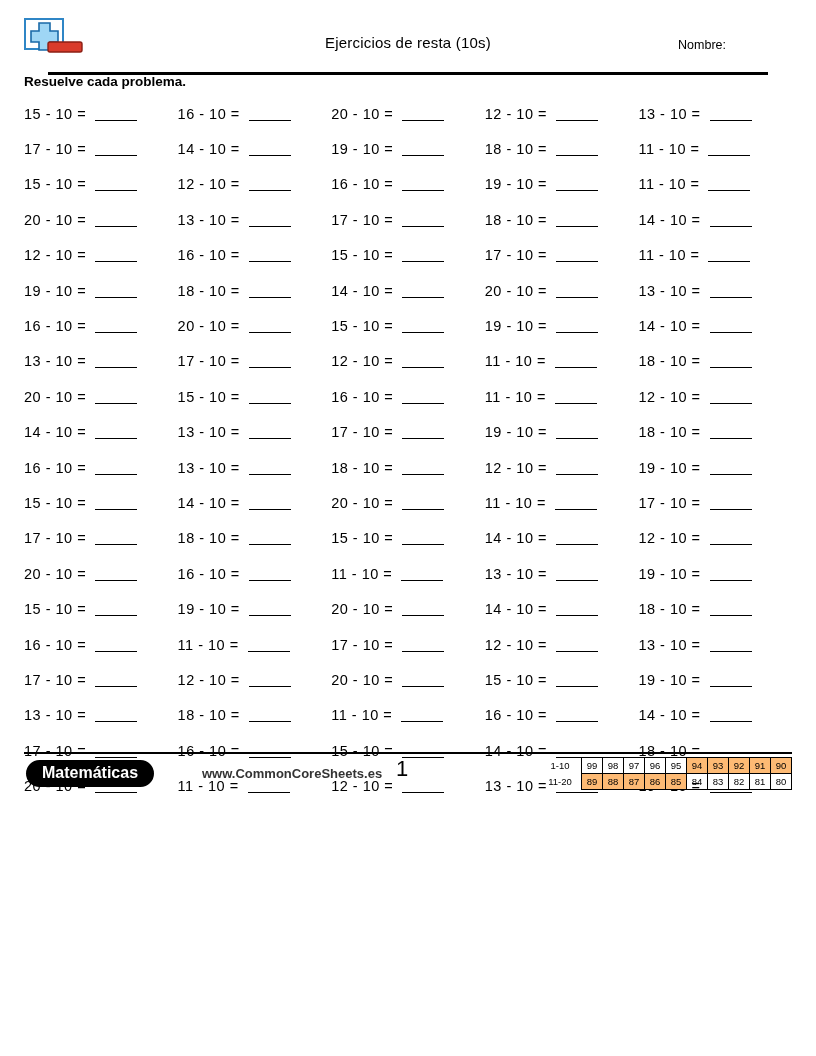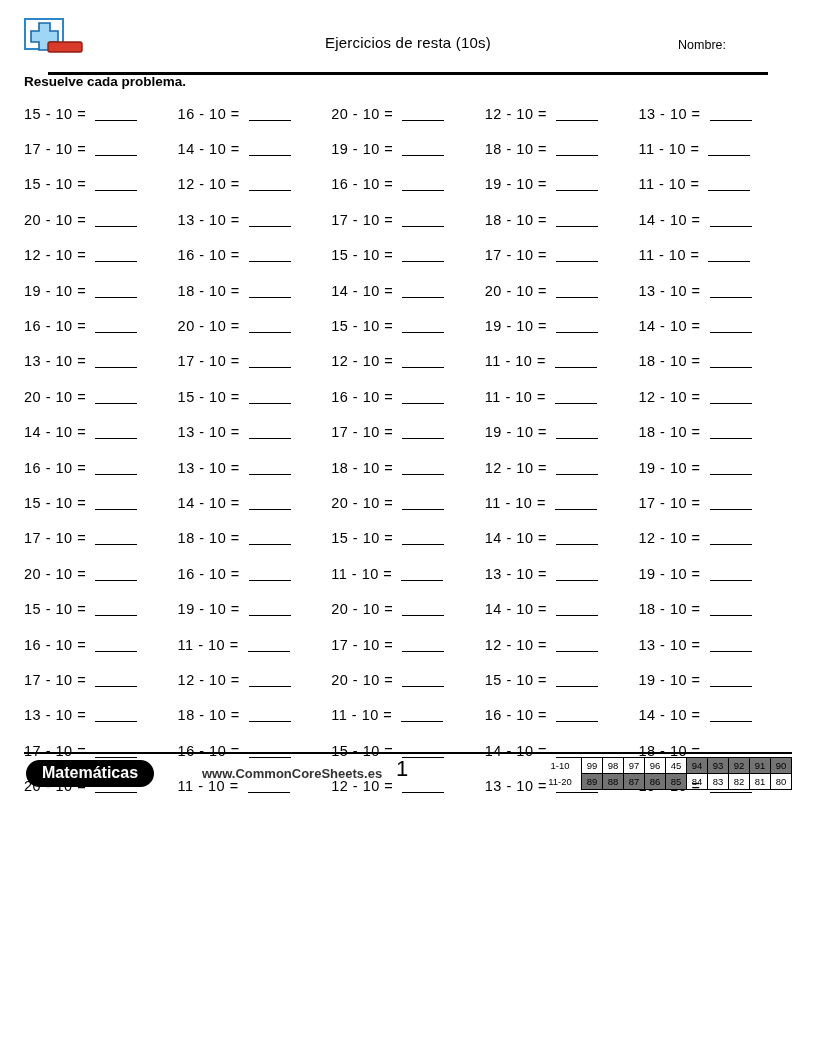--- a/index.html
+++ b/index.html
@@ -154,21 +154,21 @@
     vertical-align: middle;
     padding: 0;
   }
   .answer-key td.rowlabel {
     border: none;
     width: 34px;
     padding-right: 4px;
     font-size: 9.5px;
   }
   .answer-key td.hl {
-    background: #737373;
+    background: #fdba74;
   }
 </style>
 </head>
 <body>
 
 <div class="page">
 
   <div class="header">
     <div class="logo">
       <svg width="62" height="40" viewBox="0 0 62 40">
@@ -618,21 +618,21 @@
     <div class="page-num">1</div>
 
     <table class="answer-key">
       <tbody>
           <tr>
         <td class="rowlabel">1-10</td>
         <td>99</td>
         <td>98</td>
         <td>97</td>
         <td>96</td>
-        <td>45</td>
+        <td>95</td>
         <td class="hl">94</td>
         <td class="hl">93</td>
         <td class="hl">92</td>
         <td class="hl">91</td>
         <td class="hl">90</td>
       </tr>
       <tr>
         <td class="rowlabel">11-20</td>
         <td class="hl">89</td>
         <td class="hl">88</td>

